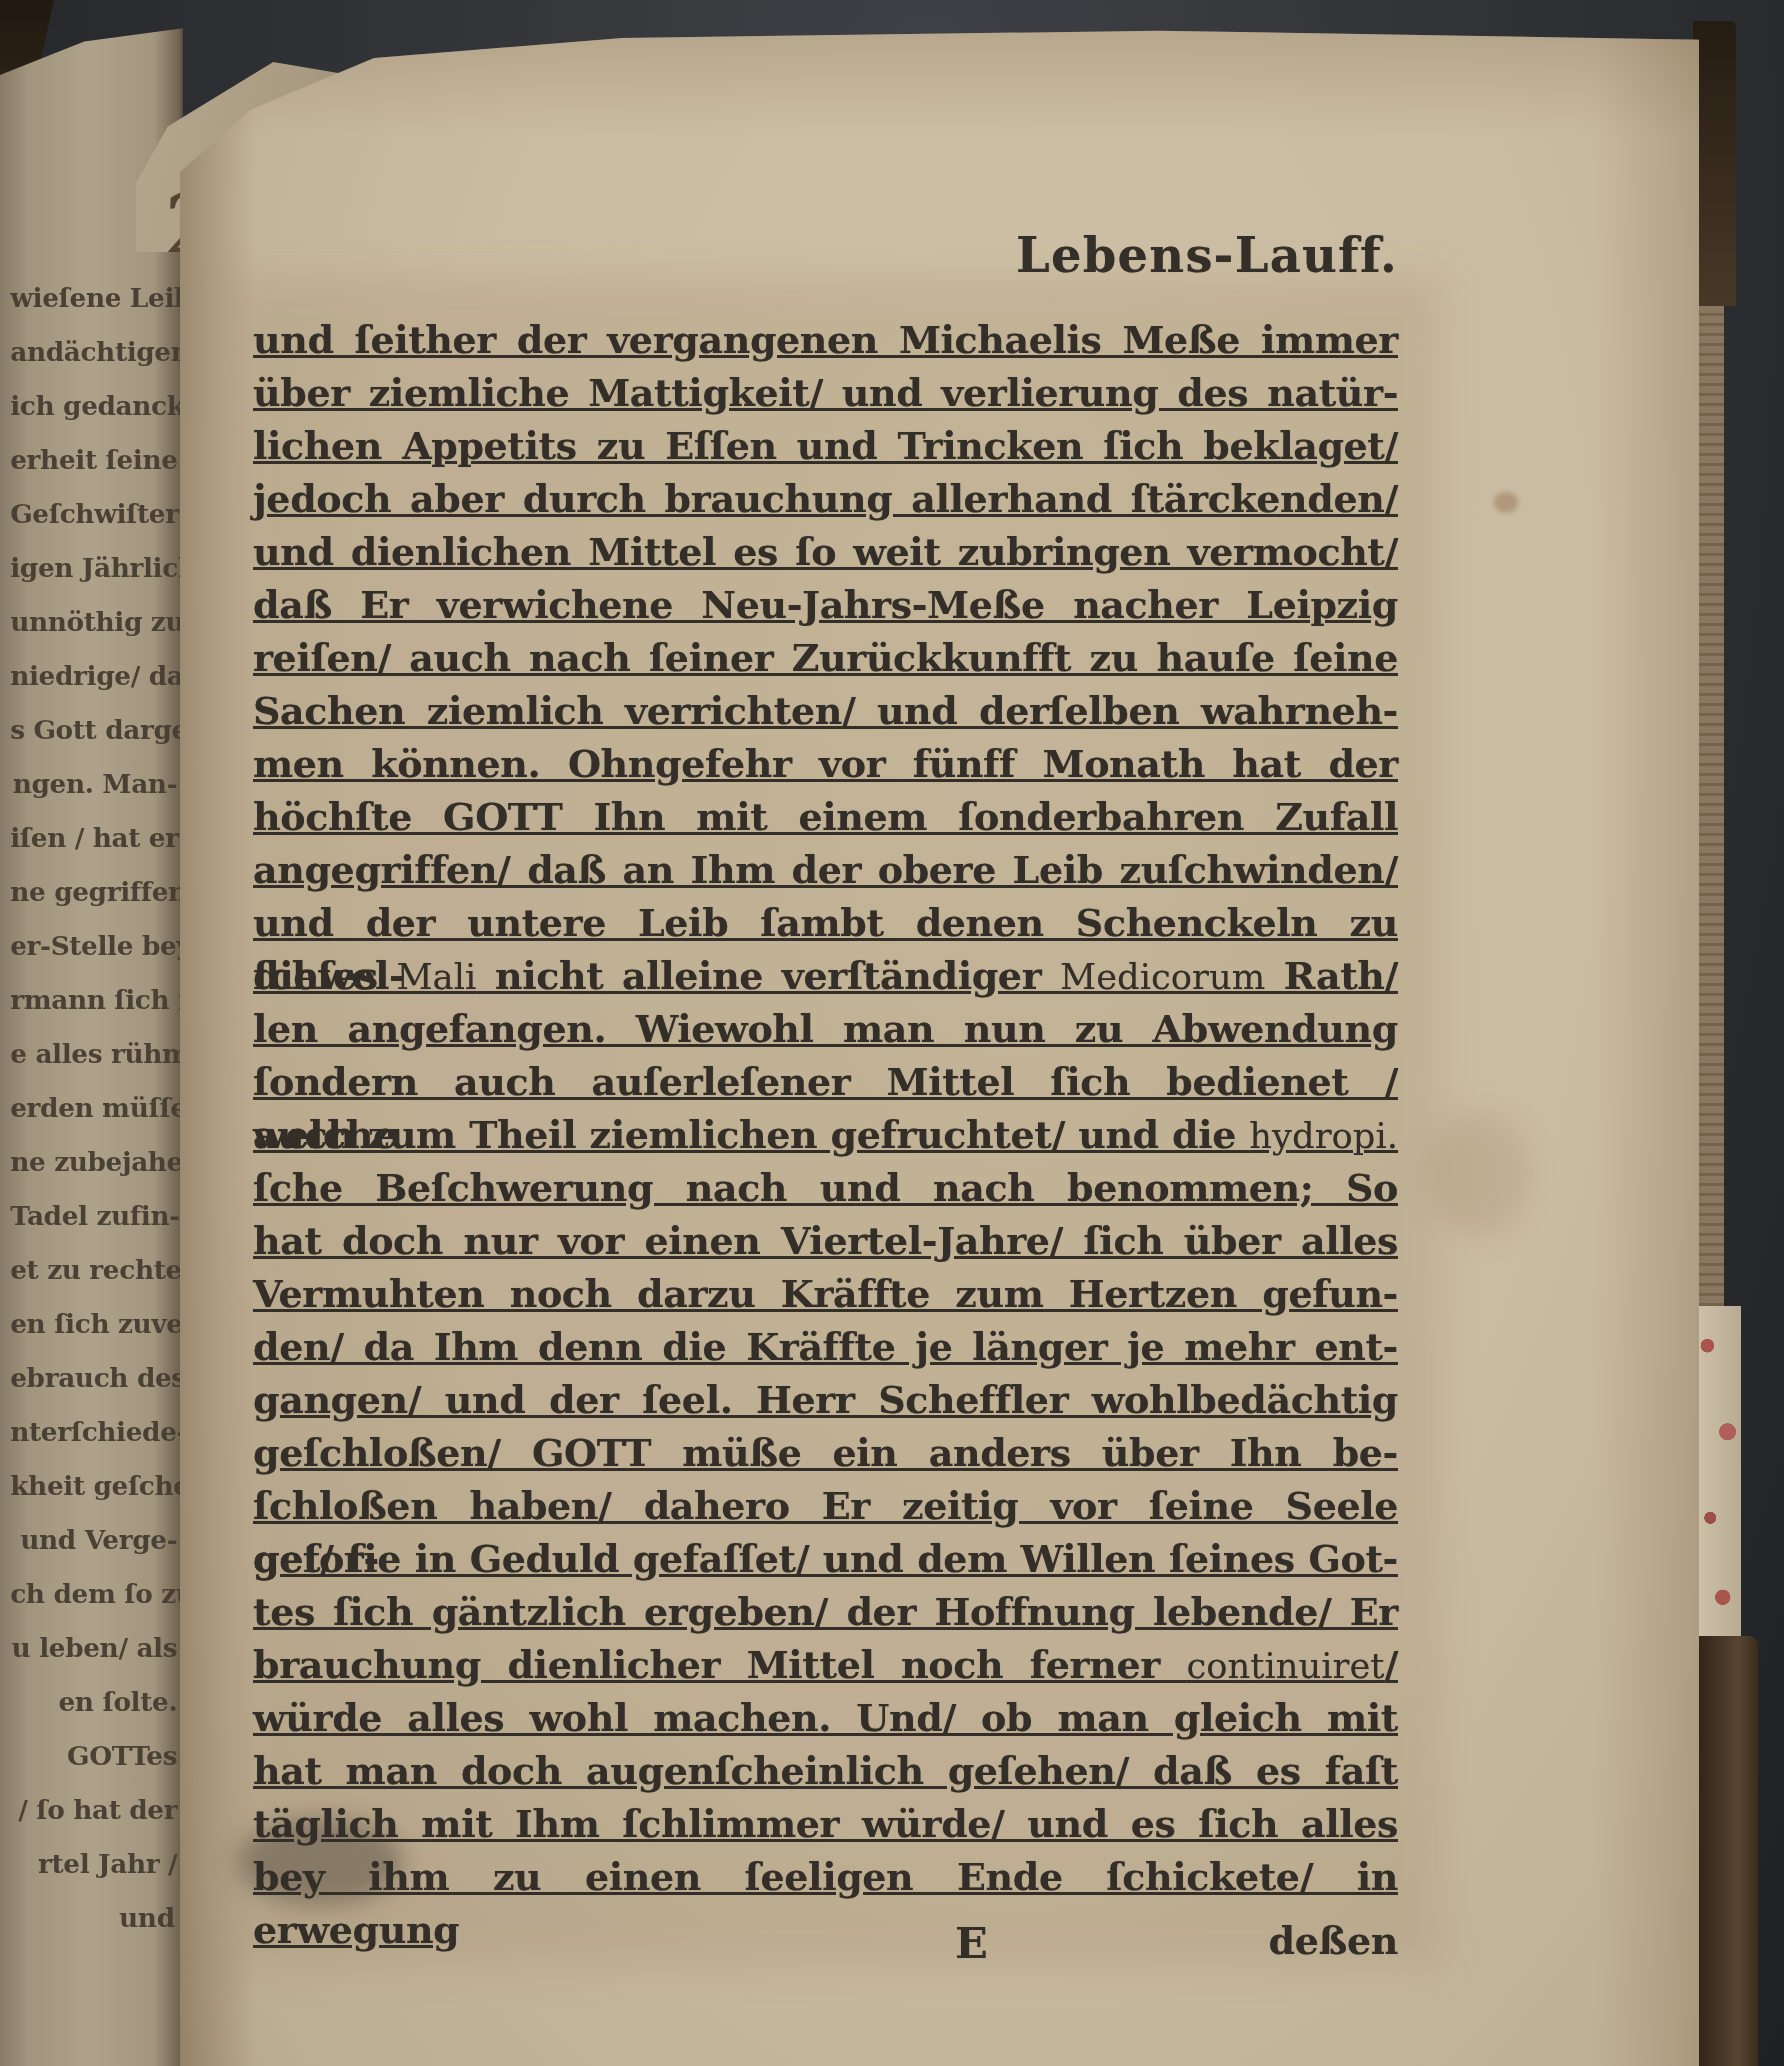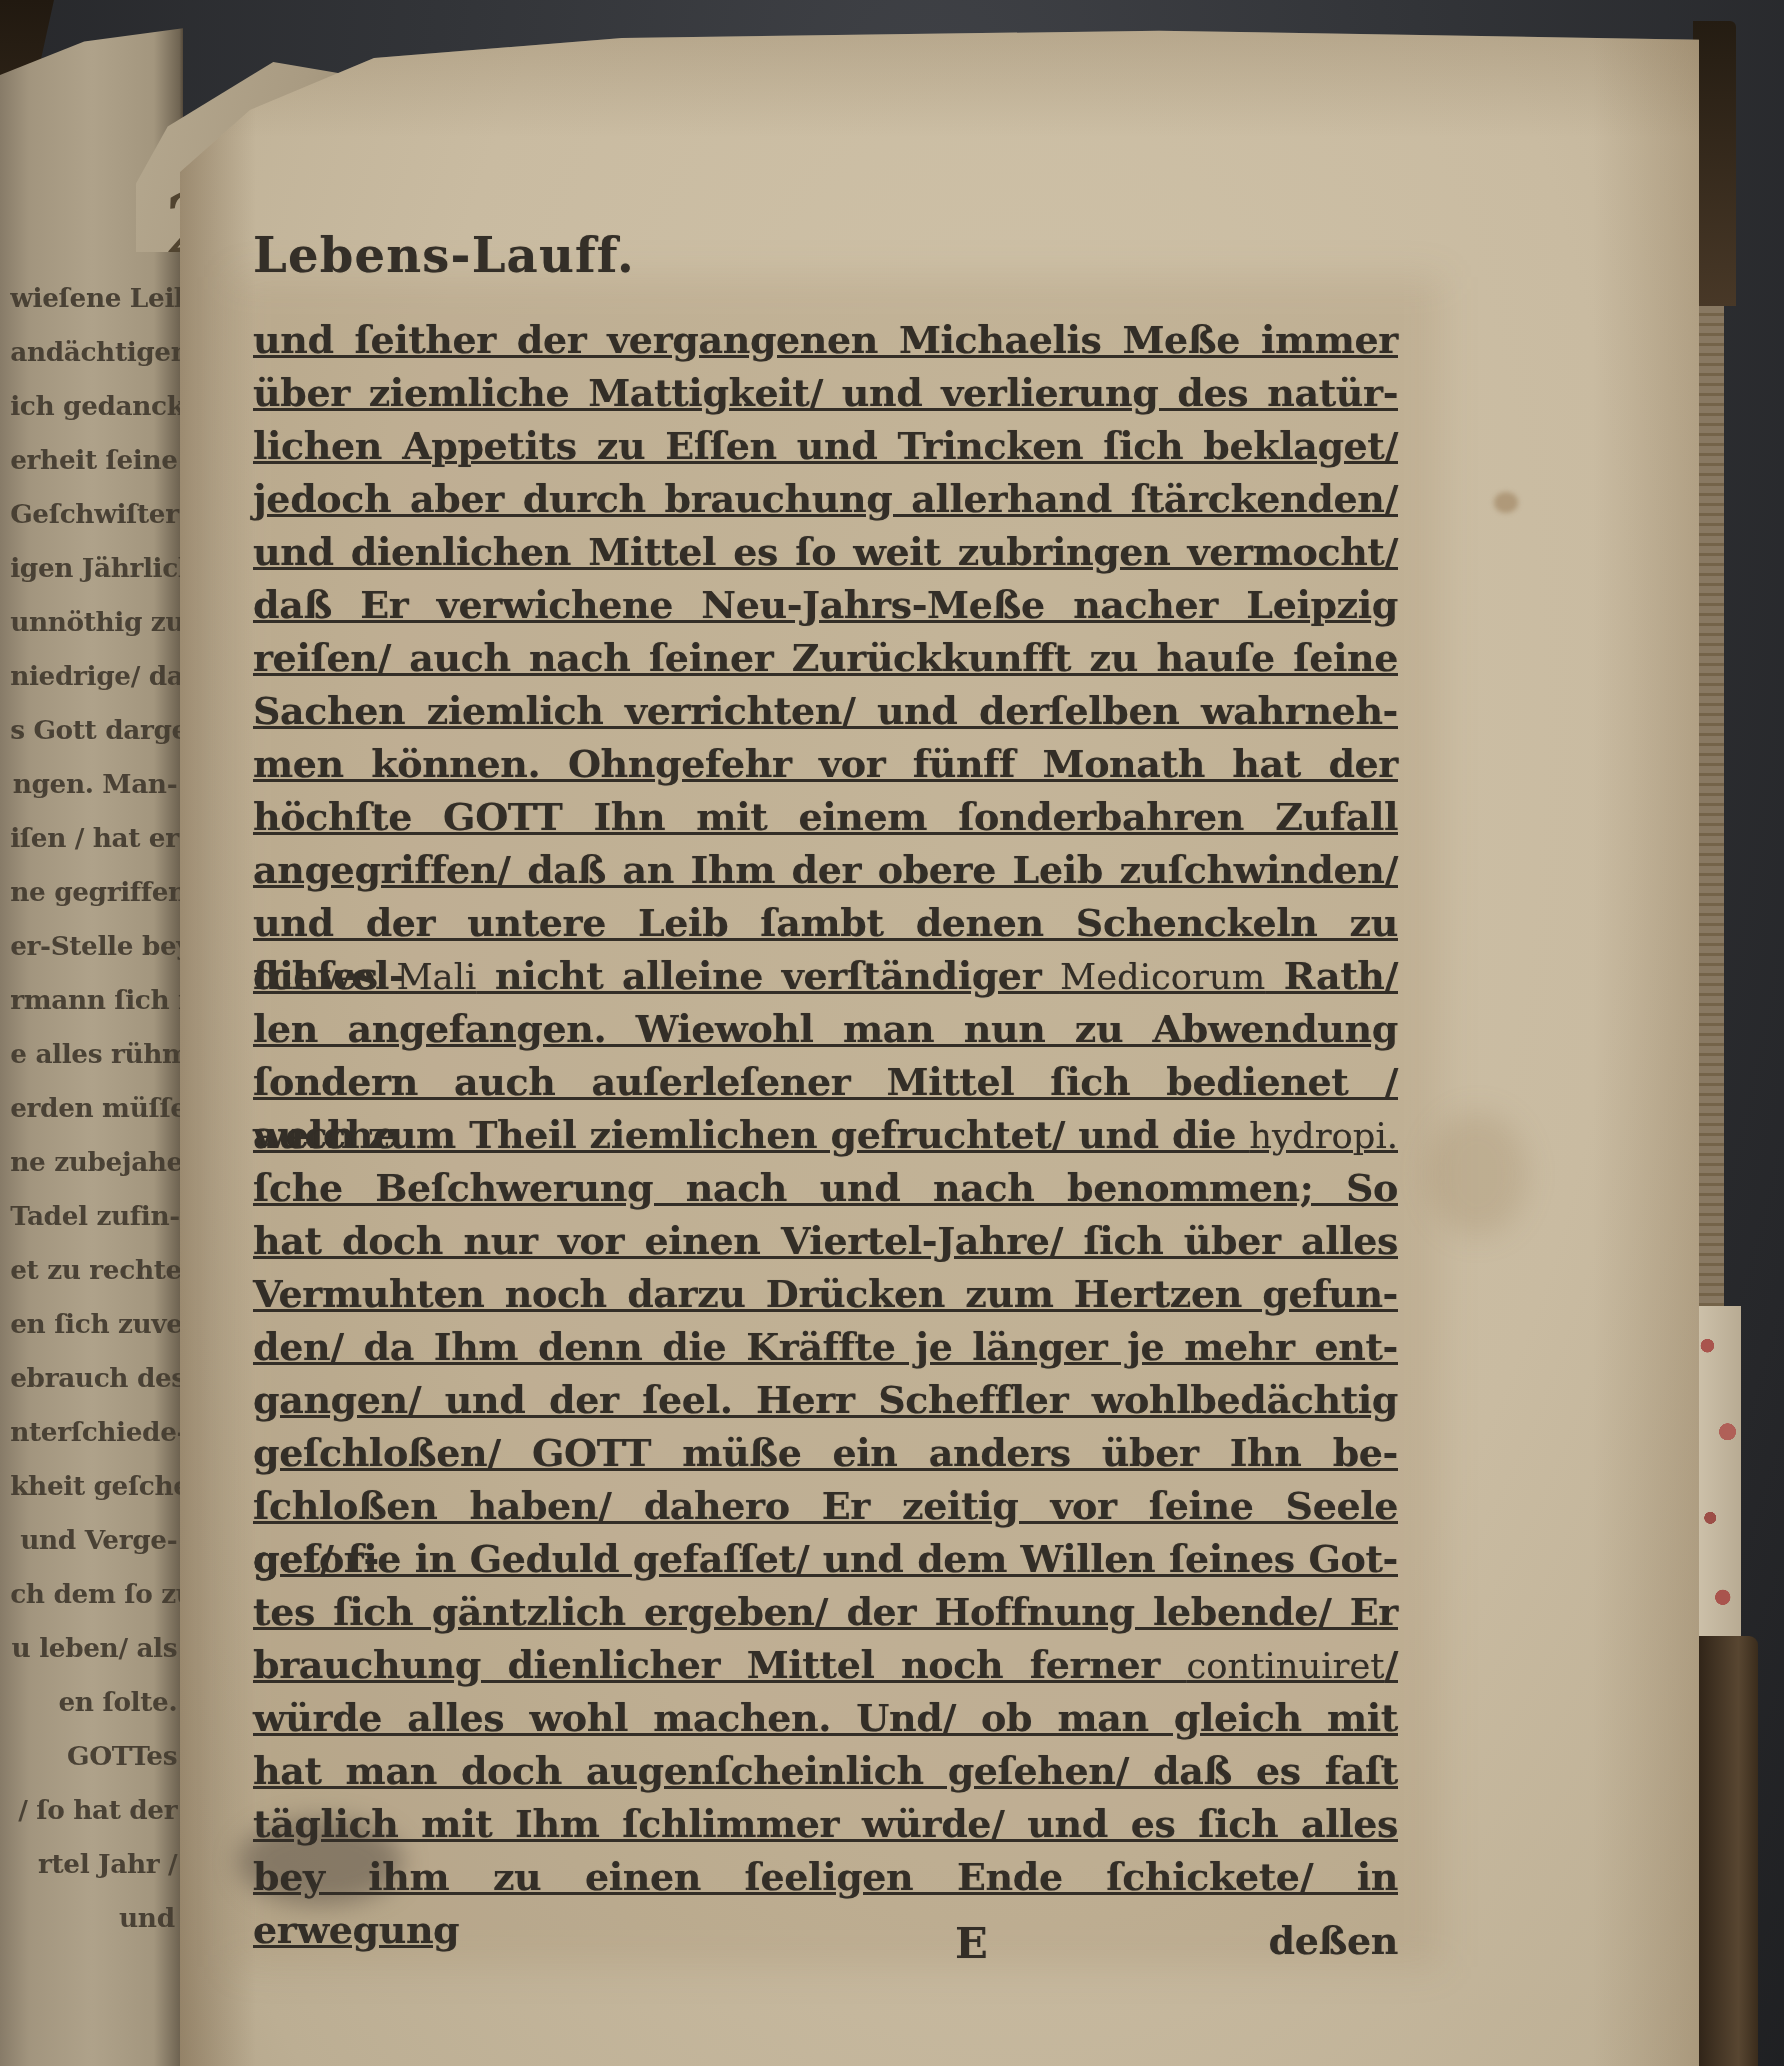--- a/index.html
+++ b/index.html
@@ -55,21 +55,21 @@
   .text-tint{position:absolute;left:54px;top:248px;width:1207px;height:1690px;
     background:rgba(125,95,55,.13);filter:blur(18.6px);}
   .stain-dot{position:absolute;left:1314px;top:463px;width:24px;height:20.7px;border-radius:50%;
     background:rgba(135,100,60,.40);filter:blur(2.5px);}
   .stain-mid{position:absolute;left:1248px;top:1083px;width:99px;height:124px;border-radius:50%;
     background:rgba(140,110,70,.18);filter:blur(14px);}
   .stain-smudge{position:absolute;left:58px;top:1789px;width:165px;height:87px;border-radius:50%;
     background:rgba(85,76,66,.5);filter:blur(12.4px);}
 
   .page-header{position:absolute;left:73px;top:198px;width:1145px;height:58px;
-    text-align:left;font-size:48px;font-weight:700;color:#342f28;letter-spacing:1.2px;
+    text-align:right;font-size:48px;font-weight:700;color:#342f28;letter-spacing:1.2px;
     text-shadow:0 0 0.8px rgba(52,47,40,.45);}
 
   .body-text{position:absolute;left:73px;top:284px;width:1145px;color:#332e27;
     text-shadow:0 0 0.8px rgba(51,46,39,.4);}
   .bodyline{height:53px;line-height:53px;font-size:38px;font-weight:700;letter-spacing:-0.4px;
     text-align:justify;text-align-last:justify;text-justify:inter-word;text-decoration:underline;}
   .roman{font-weight:400;font-size:.93em;letter-spacing:0;}
 
   .sig-row{position:absolute;left:73px;top:1889px;width:1145px;height:62px;color:#332e27;}
   .sig-mark{position:absolute;left:702px;top:0;font-size:43px;font-weight:700;
@@ -149,21 +149,21 @@
         <div class="bodyline"><span>men können. Ohngefehr vor fünff Monath hat der</span></div>
         <div class="bodyline"><span>höchſte GOTT Ihn mit einem ſonderbahren Zufall</span></div>
         <div class="bodyline"><span>angegriffen/ daß an Ihm der obere Leib zuſchwinden/</span></div>
         <div class="bodyline"><span>und der untere Leib ſambt denen Schenckeln zu ſchwel-</span></div>
         <div class="bodyline"><span>dieſes </span><span class="roman">Mali</span><span> nicht alleine verſtändiger </span><span class="roman">Medicorum</span><span> Rath/</span></div>
         <div class="bodyline"><span>len angefangen. Wiewohl man nun zu Abwendung</span></div>
         <div class="bodyline"><span>ſondern auch auſerleſener Mittel ſich bedienet / welche</span></div>
         <div class="bodyline"><span>auch zum Theil ziemlichen gefruchtet/ und die </span><span class="roman">hydropi.</span></div>
         <div class="bodyline"><span>ſche Beſchwerung nach und nach benommen; So</span></div>
         <div class="bodyline"><span>hat doch nur vor einen Viertel-Jahre/ ſich über alles</span></div>
-        <div class="bodyline"><span>Vermuhten noch darzu Drücken zum Hertzen gefun-</span></div>
+        <div class="bodyline"><span>Vermuhten noch darzu Kräffte zum Hertzen gefun-</span></div>
         <div class="bodyline"><span>den/ da Ihm denn die Kräffte je länger je mehr ent-</span></div>
         <div class="bodyline"><span>gangen/ und der ſeel. Herr Scheffler wohlbedächtig</span></div>
         <div class="bodyline"><span>geſchloßen/ GOTT müße ein anders über Ihn be-</span></div>
         <div class="bodyline"><span>ſchloßen haben/ dahero Er zeitig vor ſeine Seele geſor-</span></div>
         <div class="bodyline"><span>get/ ſie in Geduld gefaſſet/ und dem Willen ſeines Got-</span></div>
         <div class="bodyline"><span>tes ſich gäntzlich ergeben/ der Hoffnung lebende/ Er</span></div>
         <div class="bodyline"><span>brauchung dienlicher Mittel noch ferner </span><span class="roman">continuiret</span><span>/</span></div>
         <div class="bodyline"><span>würde alles wohl machen. Und/ ob man gleich mit</span></div>
         <div class="bodyline"><span>hat man doch augenſcheinlich geſehen/ daß es faſt</span></div>
         <div class="bodyline"><span>täglich mit Ihm ſchlimmer würde/ und es ſich alles</span></div>

